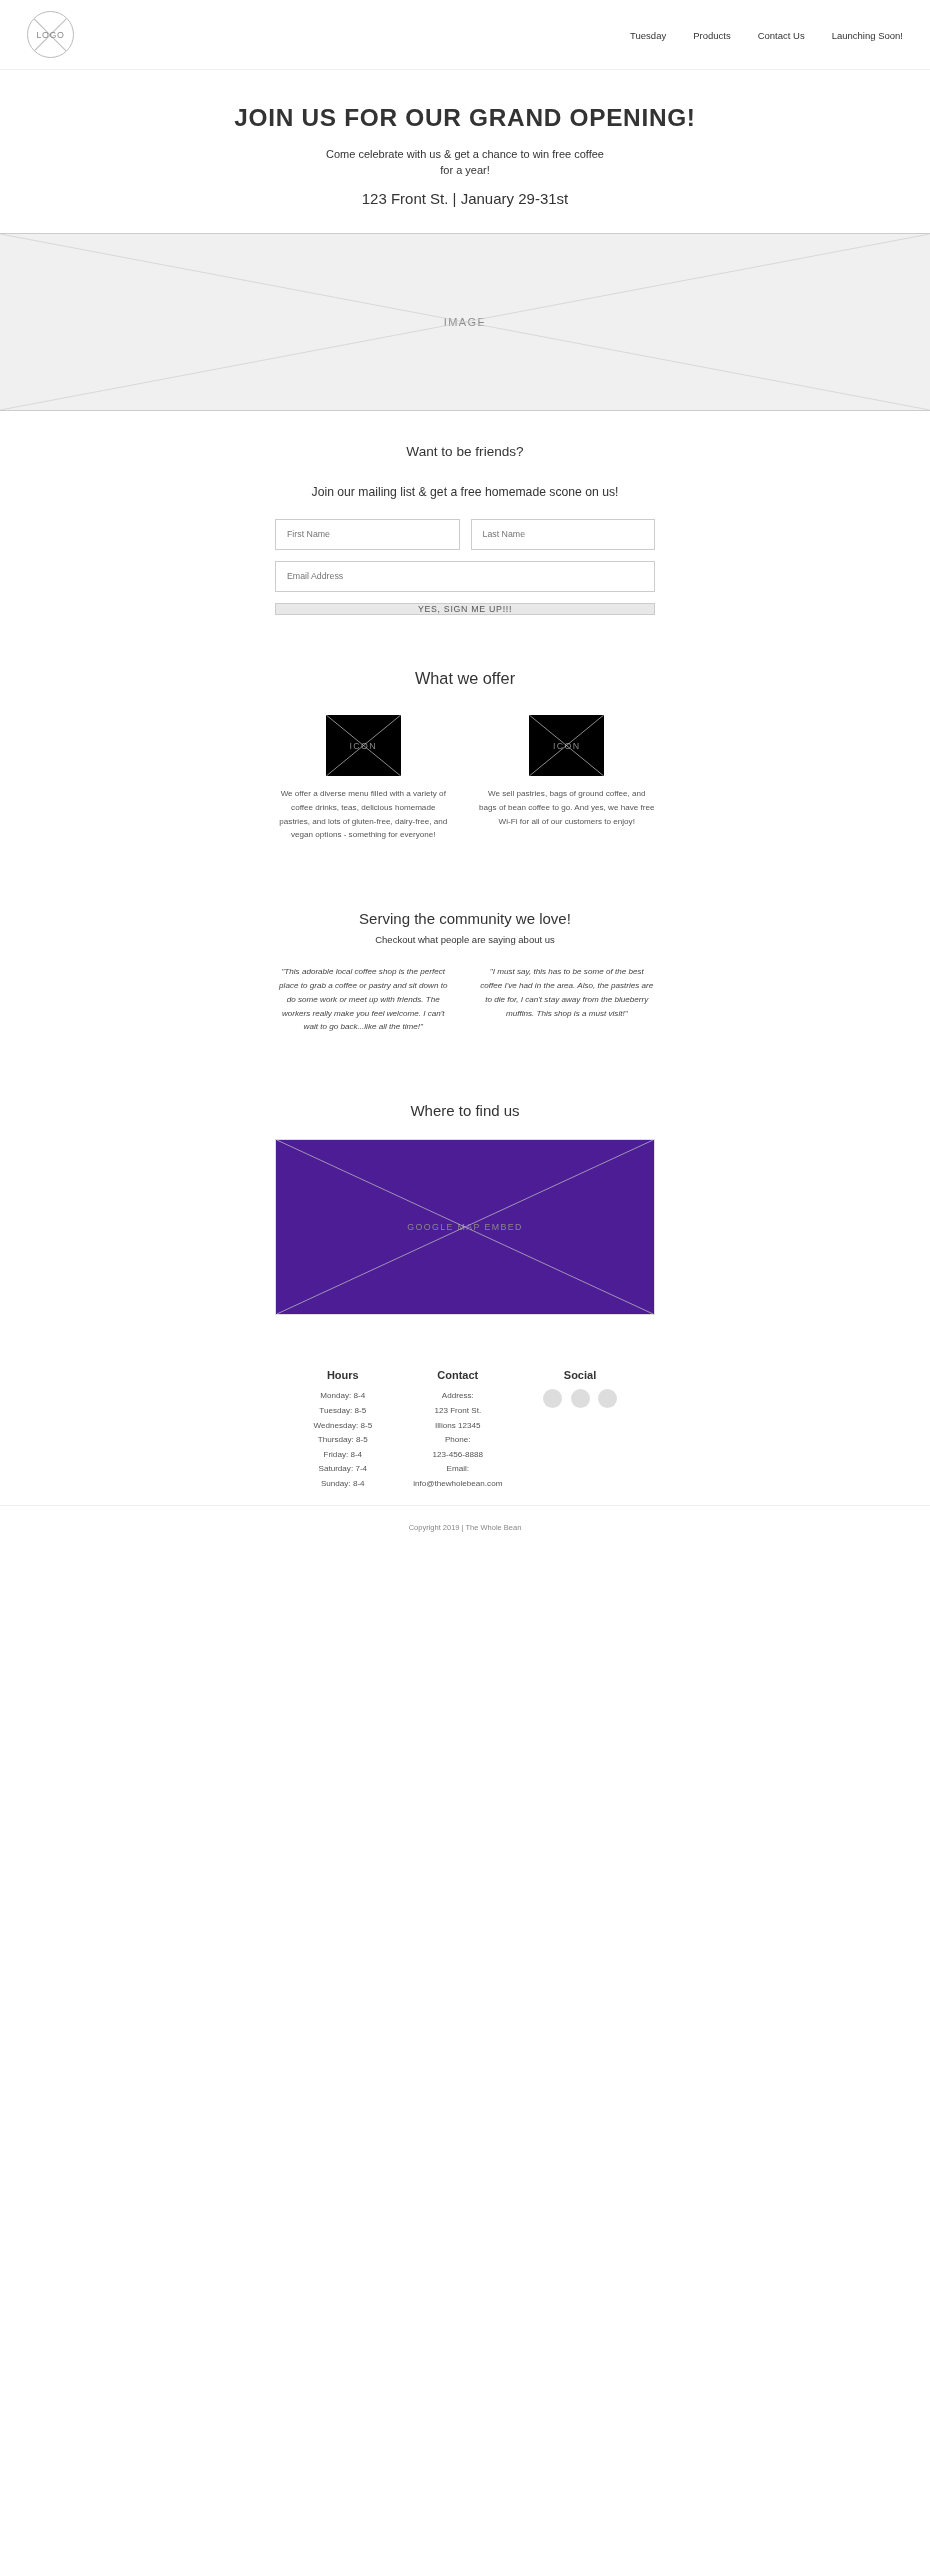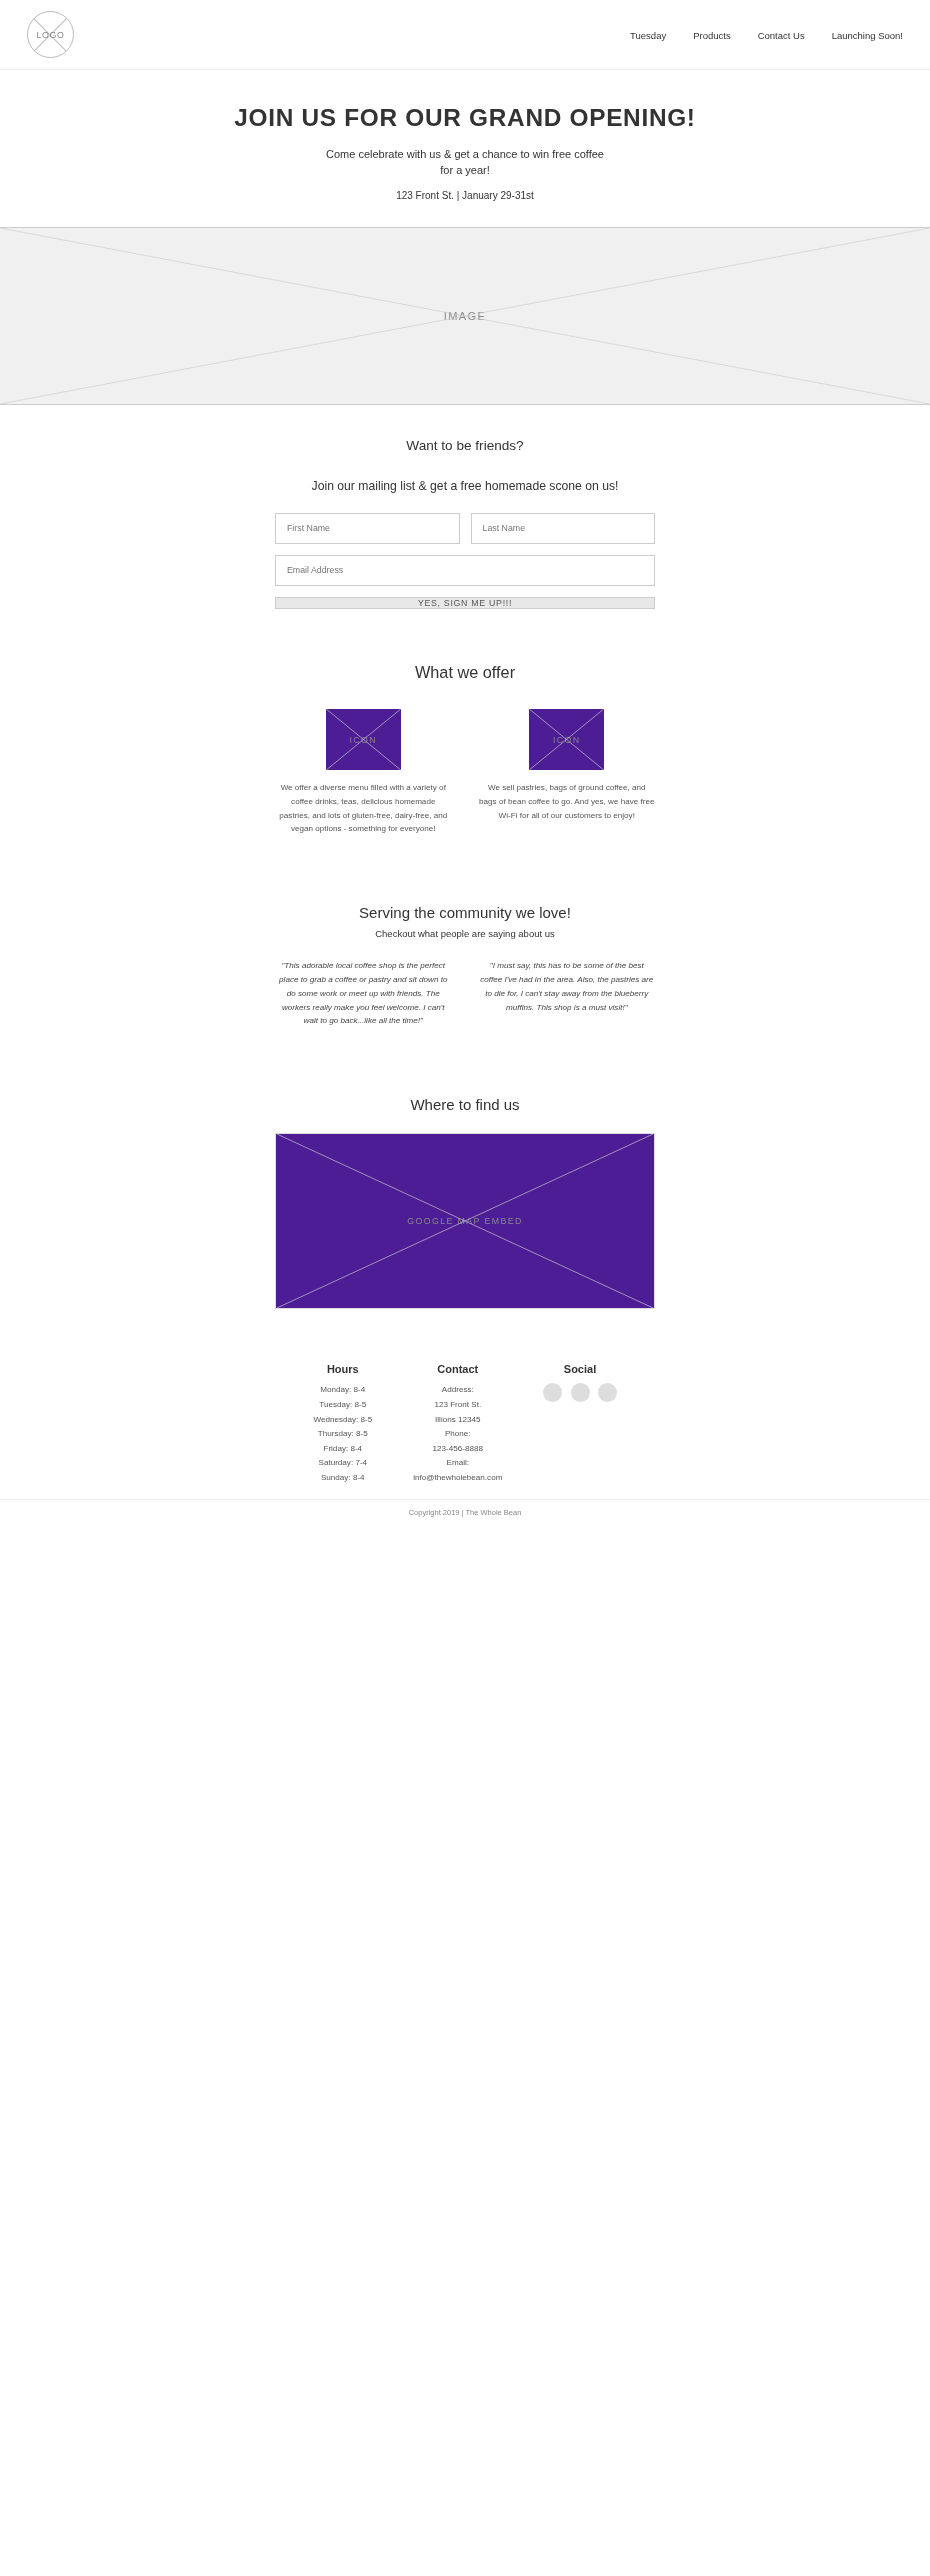--- a/index.html
+++ b/index.html
@@ -44,21 +44,21 @@
 
     
     .hero {
       text-align: center;
       padding: 34px 41px 27px;
     }
     .hero h1 {
       font-size: 24.4px; font-weight: 900; letter-spacing: 0.7px; margin-bottom: 13.6px;
     }
     .hero p { font-size: 11px; max-width: 285px; margin: 0 auto 11px; line-height: 1.5; }
-    .hero .date { font-size: 10px; color: #333; }
+    .hero .date { font-size: 15px; color: #333; }
 
     
     .image-placeholder {
       width: 100%; height: 176px;
       background: #f0f0f0;
       position: relative;
       display: flex; align-items: center; justify-content: center;
       font-size: 11px; color: #888; letter-spacing: 1.4px;
     }
     .image-placeholder::before, .image-placeholder::after {
@@ -103,21 +103,21 @@
       text-align: center;
       padding: 34px 27px;
     }
     .offer h2 { font-size: 16.3px; margin-bottom: 27px; font-weight: normal; }
     .offer-grid {
       display: flex; gap: 27px; justify-content: center; max-width: 380px; margin: 0 auto;
     }
     .offer-item { flex: 1; text-align: center; }
     .icon-placeholder {
       width: 75px; height: 61px;
-      background: #4c1d95;
+      background: #000000;
       margin: 0 auto 11px;
       position: relative;
       display: flex; align-items: center; justify-content: center;
       font-size: 8.8px; color: #888; letter-spacing: 1.4px;
     }
     .icon-x {
       position: absolute; top: 0; left: 0; width: 100%; height: 100%;
     }
     .icon-x line { stroke: #ccc; stroke-width: 1; }
     .offer-text { font-size: 8.1px; line-height: 1.7; color: #555; }
@@ -166,21 +166,21 @@
     .footer-col h3 { font-size: 11px; margin-bottom: 8.1px; }
     .footer-col p, .footer-col div { font-size: 8.1px; line-height: 1.8; color: #555; }
     .social-circles { display: flex; gap: 8.1px; justify-content: center; margin-top: 5.4px; }
     .social-circle {
       width: 19px; height: 19px; border-radius: 50%; background: #ddd;
     }
 
     
     .copyright {
       text-align: center;
-      padding: 8px;
+      padding: 17px;
       font-size: 7.5px;
       color: #888;
       border-top: 0.7px solid #eee;
     }
   </style>
 </head>
 <body>
 
 <nav>
   <div class="logo-circle">

